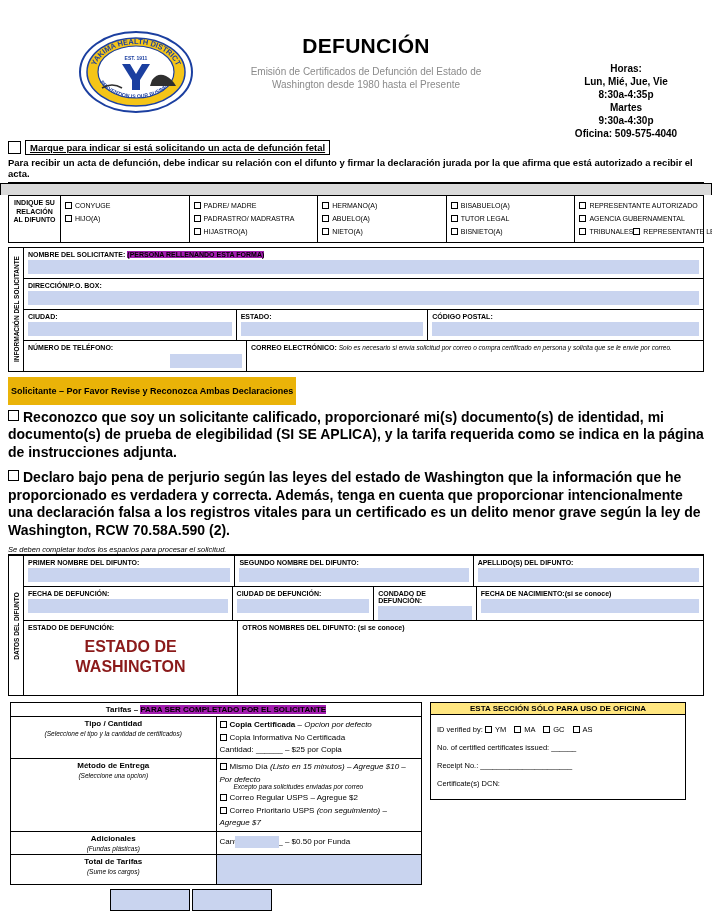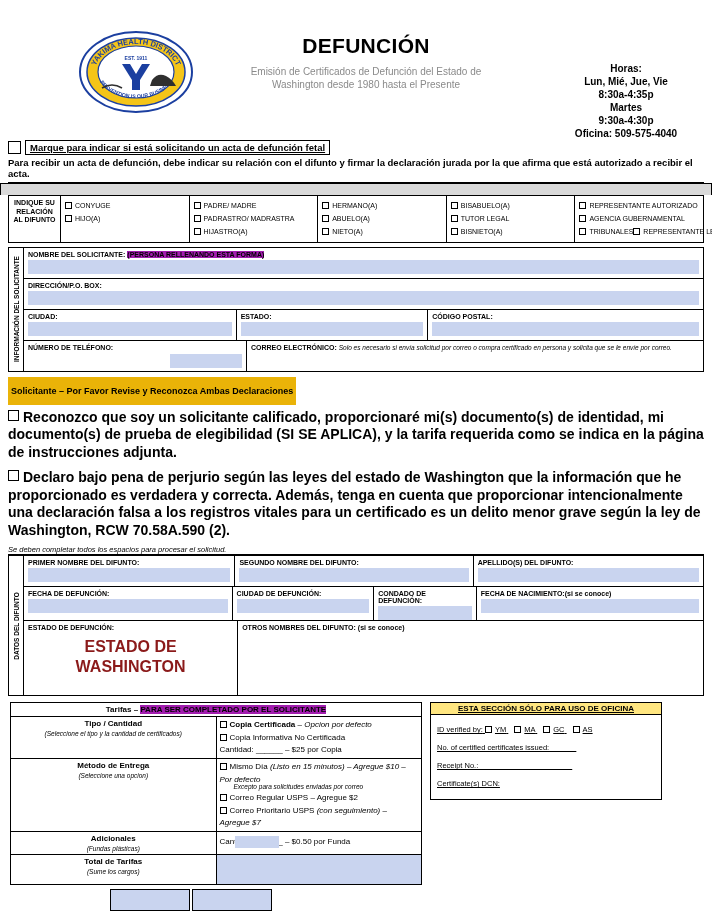--- a/index.html
+++ b/index.html
@@ -274,24 +274,23 @@
     font-style: italic;
     font-size: 6.5px;
     line-height: 1.15;
     display: block;
     margin-top: 1px;
   }
   .feeopt { line-height: 1.55; }
   .ital { font-style: italic; }
 
   .office {
-    width: 232px;
+    width: 256px;
     border: 1px solid #000;
     font-size: 7.5px;
-    text-decoration: underline;
   }
   .office-hdr {
     background: #ffe680;
     text-align: center;
     font-weight: bold;
     font-size: 8px;
     padding: 1px;
     border-bottom: 1px solid #000;
   }
   .office-body { padding: 6px 6px; line-height: 2.4; }

